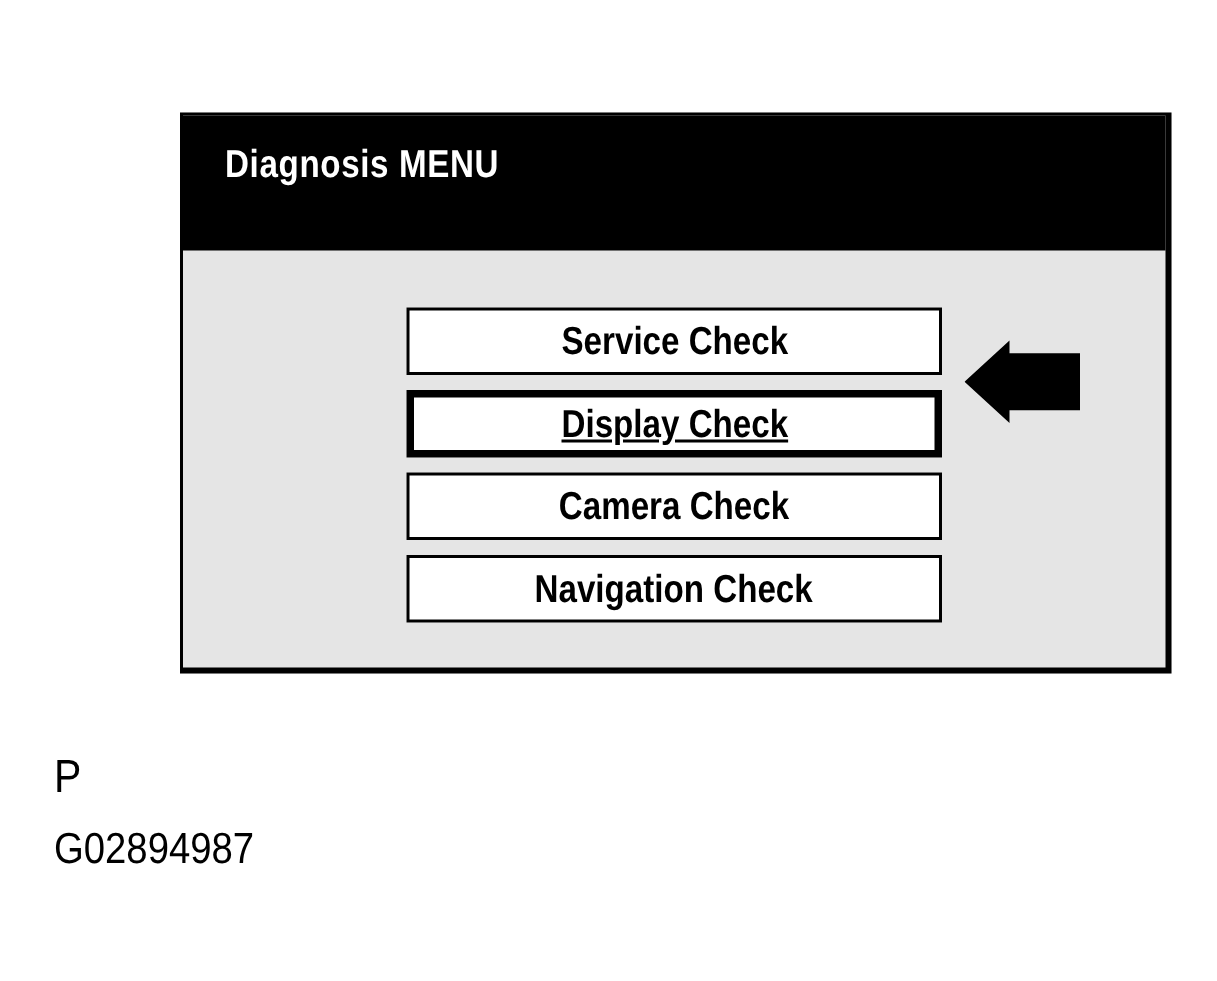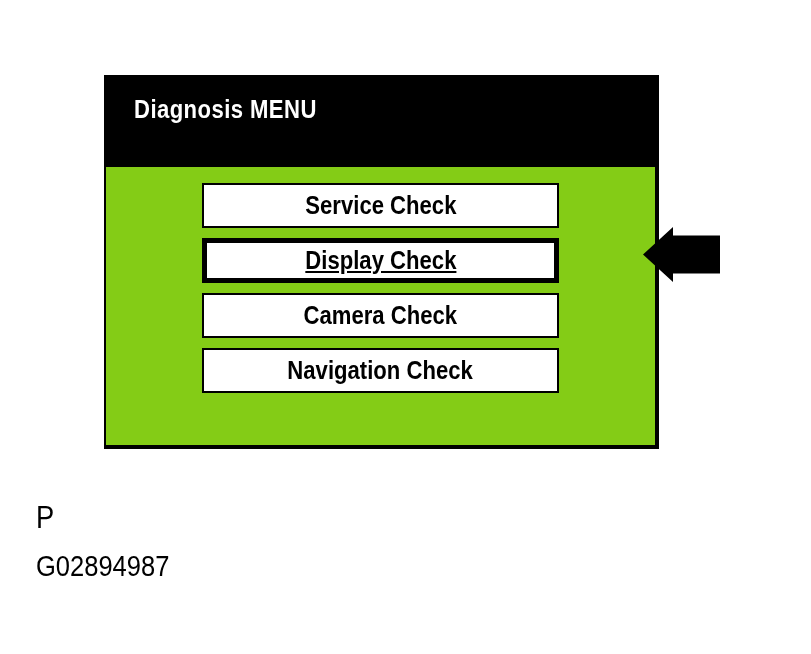--- a/index.html
+++ b/index.html
@@ -10,29 +10,29 @@
   }
   .page {
     position: relative;
     width: 811px;
     height: 654px;
     background: #ffffff;
     overflow: hidden;
   }
   .panel {
     position: absolute;
-    left: 104px;
+    left: 120px;
     top: 75px;
-    width: 555px;
+    width: 661px;
     height: 374px;
     box-sizing: border-box;
     border-style: solid;
     border-color: #000000;
     border-width: 2px 4px 4px 2px;
-    background: #84cc16;
+    background: #e5e5e5;
   }
   .panel-header {
     box-sizing: border-box;
     height: 90px;
     background: #000000;
     padding: 17px 0 0 28px;
   }
   .panel-title {
     color: #ffffff;
     font-size: 26px;
@@ -41,22 +41,23 @@
     transform: scaleX(0.85);
     transform-origin: 0 50%;
     white-space: nowrap;
     letter-spacing: 0.5px;
   }
   .panel-body {
     box-sizing: border-box;
     display: flex;
     flex-direction: column;
     align-items: center;
-    padding-top: 16px;
+    padding-top: 6px;
     row-gap: 10px;
+    margin-top: 32px;
   }
   .menu-btn {
     box-sizing: border-box;
     width: 357px;
     height: 45px;
     border: 2px solid #000000;
     background: #ffffff;
     display: flex;
     align-items: center;
     justify-content: center;

